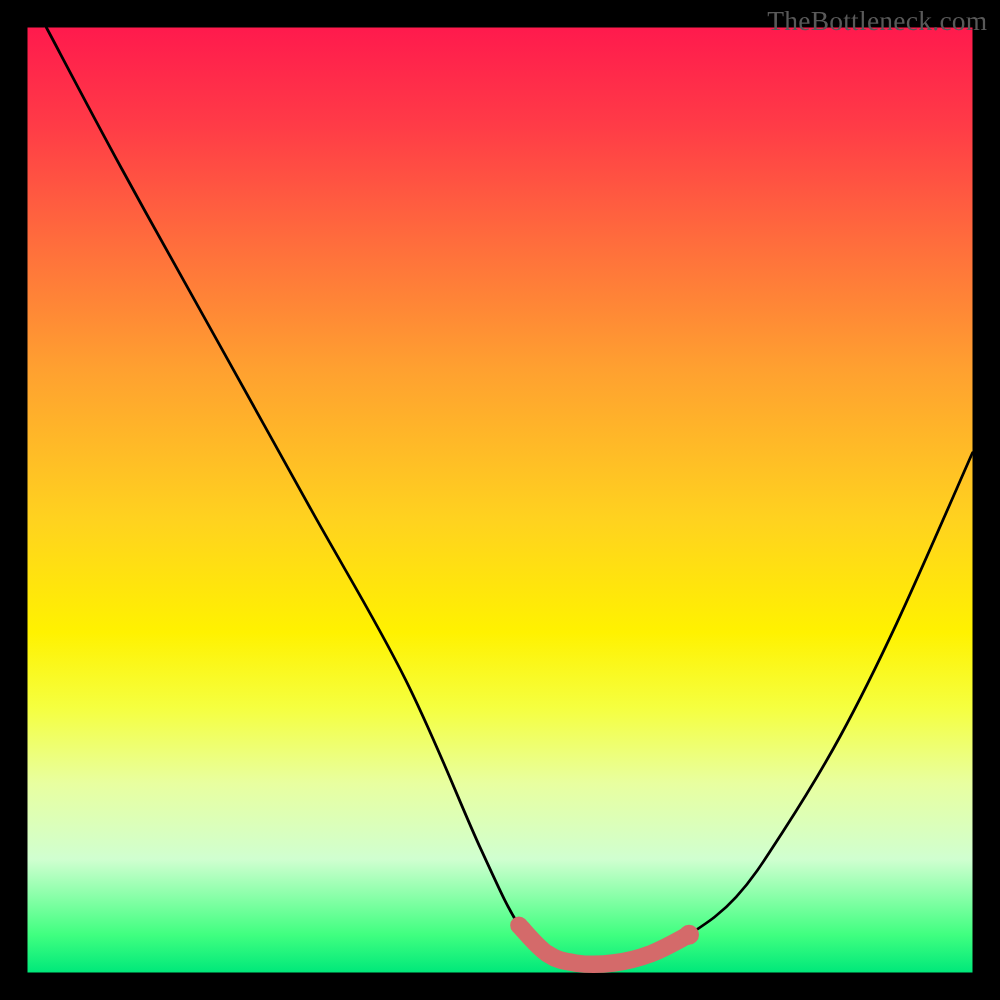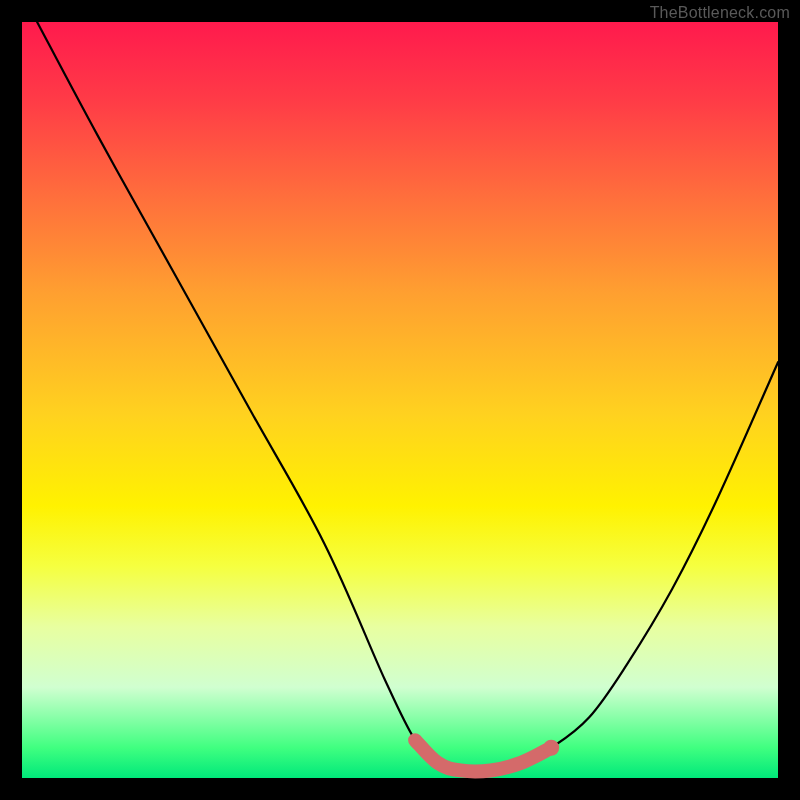--- a/index.html
+++ b/index.html
@@ -28,23 +28,24 @@
       #e8ffa0 80%,
       #d0ffd0 88%,
       #40ff80 96%,
       #00e87a 100%);
   }
   .watermark {
     position: absolute;
     top: 4px;
     right: 10px;
     color: #595959;
-    font-size: 16px;
+    font-size: 22px;
     font-weight: 500;
     letter-spacing: 0.2px;
+    font-family: Liberation Serif, serif;
   }
   svg.curves {
     position: absolute;
     left: 0;
     top: 0;
     width: 756px;
     height: 756px;
     overflow: visible;
   }
 </style>

